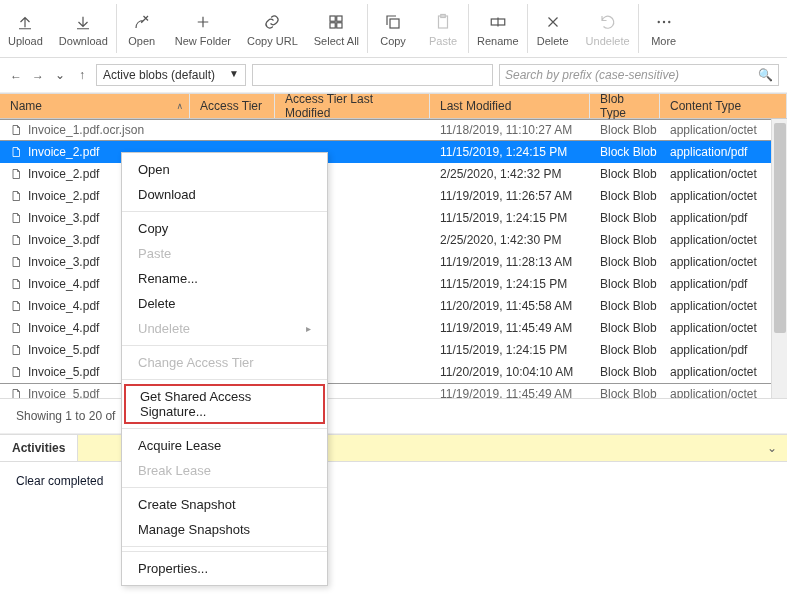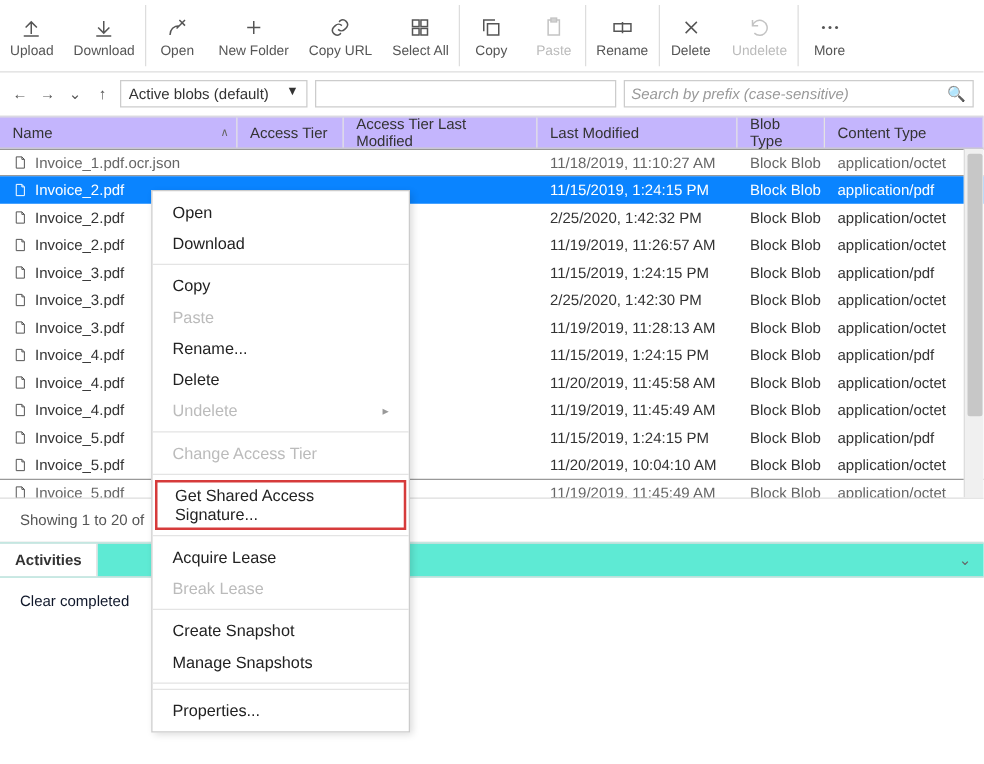--- a/index.html
+++ b/index.html
@@ -14,21 +14,21 @@
 .tool-btn.disabled svg { opacity: .35; }
 
 .navrow { display: flex; align-items: center; padding: 6px 8px; gap: 6px; border-bottom: 1px solid #eee; }
 .navarrow { width: 16px; height: 16px; display: flex; align-items: center; justify-content: center; color: #555; }
 .combo { border: 1px solid #ccc; height: 22px; display: flex; align-items: center; padding: 0 6px; min-width: 150px; position: relative; }
 .combo .caret { position: absolute; right: 6px; top: 3px; font-size: 10px; }
 .textbox { border: 1px solid #ccc; height: 22px; flex: 1; }
 .searchwrap { border: 1px solid #ccc; height: 22px; width: 280px; display: flex; align-items: center; padding: 0 5px; color: #999; font-style: italic; }
 .searchwrap .sico { margin-left: auto; color: #666; font-style: normal; }
 
-.gridhead { display: flex; border-top: 1px solid #ddd; border-bottom: 1px solid #ccc; background: #c4b5fd; height: 26px; align-items: center; font-size: 12px; color: #333; }
+.gridhead { display: flex; border-top: 1px solid #ddd; border-bottom: 1px solid #ccc; background: #fdba74; height: 26px; align-items: center; font-size: 12px; color: #333; }
 .gridhead > div { padding: 0 10px; border-right: 1px solid #e3e3e3; height: 100%; display: flex; align-items: center; }
 .col-name { width: 190px; position: relative; }
 .col-name .sort { position: absolute; right: 6px; font-size: 9px; color: #666; }
 .col-tier { width: 85px; }
 .col-tiermod { width: 155px; }
 .col-mod { width: 160px; }
 .col-type { width: 70px; }
 .col-ctype { flex: 1; }
 
 .rows { position: relative; height: 280px; border-bottom: 1px solid #ddd; overflow: hidden; }
@@ -42,21 +42,21 @@
 .row .c-ctype { flex: 1; }
 .row.sel { background: #0a84ff; color: #fff; }
 .row.sel svg { stroke: #fff; }
 .row.cut { border-top: 1px solid #999; border-bottom: 1px solid #999; color: #666; }
 .fileico { width: 12px; height: 14px; flex-shrink: 0; }
 
 .vscroll { position: absolute; right: 0; top: 0; width: 16px; height: 100%; background: #f0f0f0; border-left: 1px solid #ddd; }
 .vthumb { position: absolute; left: 2px; width: 12px; background: #c7c7c7; border-radius: 2px; top: 4px; height: 210px; }
 
 .status { padding: 10px 16px; color: #555; border-bottom: 1px solid #eee; }
-.activities { display: flex; align-items: center; border-top: 1px solid #ddd; border-bottom: 1px solid #ddd; background: #5eead4; }
+.activities { display: flex; align-items: center; border-top: 1px solid #ddd; border-bottom: 1px solid #ddd; background: #fef9c3; }
 .activities .tab { padding: 6px 12px; background: #fff; border-right: 1px solid #ddd; font-weight: 600; font-size: 12px; }
 .activities .chev { margin-left: auto; padding: 0 10px; color: #666; }
 .clearline { padding: 12px 16px; }
 .clearline a { color: #0f172a; text-decoration: none; font-size: 12px; }
 
 .ctxmenu { position: absolute; left: 121px; top: 152px; width: 207px; background: #fff; border: 1px solid #ccc; box-shadow: 2px 2px 6px rgba(0,0,0,.15); padding: 4px 0; z-index: 50; }
 .ctxmenu .mi { padding: 5px 16px; font-size: 13px; color: #222; display: flex; align-items: center; position: relative; }
 .ctxmenu .mi.disabled { color: #bbb; }
 .ctxmenu .mi .arr { margin-left: auto; font-size: 10px; color: #999; }
 .ctxmenu .sep { height: 1px; background: #e4e4e4; margin: 4px 0; }

